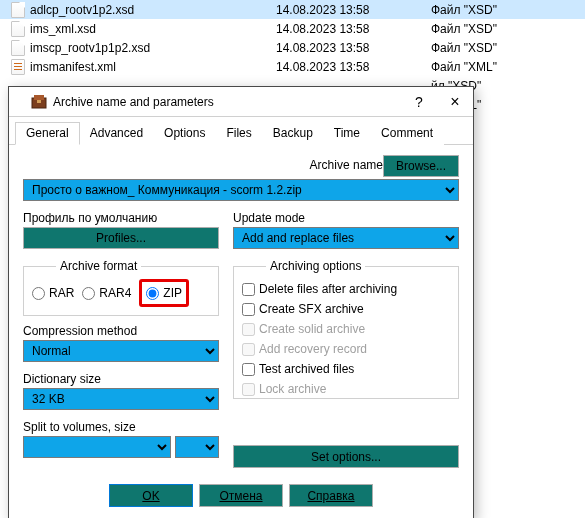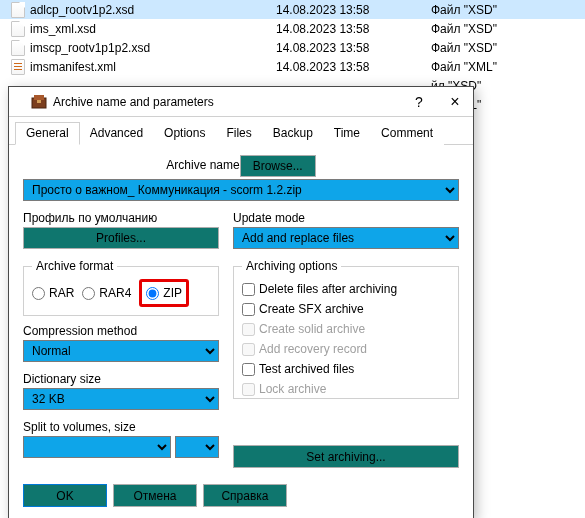--- a/index.html
+++ b/index.html
@@ -23,25 +23,25 @@
   .body { padding:10px 14px 6px 14px; }
   .row { display:flex; align-items:center; }
   .label { margin-bottom:2px; }
   .btn { border:1px solid #adadad; background:#0f766e; padding:2px 12px; height:22px; display:inline-flex; align-items:center; justify-content:center; }
   .input, select { border:1px solid #7a7a7a; background:#0ea5e9; height:22px; padding:0 4px; }
   select { padding-right:24px; }
   .cols { display:flex; gap:14px; margin-top:10px; }
   .colL { width:196px; }
   .colR { flex:1; }
   fieldset { border:1px solid #d0d0d0; padding:6px 8px 8px; margin:0 0 8px 0; }
-  legend { padding:0 4px; }
+  legend { padding:0 4px;margin-left:24px; }
   .radio, .check { display:flex; align-items:center; height:20px; }
   .radio input, .check input { margin:0 4px 0 0; }
   .check.disabled { color:#a0a0a0; }
-  .footer { display:flex; justify-content:flex-start; gap:6px; padding:10px 14px 12px; }
+  .footer { display:flex; justify-content:center; gap:6px; padding:10px 14px 12px;text-decoration:underline; }
   .footer .btn { width:84px; height:23px; }
   .hlZip { border:3px solid #e60000; border-radius:3px; padding:1px 4px; }
   .setpw { width:100%; height:23px; }
   .xsd-ico { width:14px; height:16px; background:linear-gradient(#fff,#f5f5f5); border:1px solid #c7c7c7; border-radius:1px; position:relative; }
   .xsd-ico::after{content:"";position:absolute;right:-1px;top:-1px;border:3px solid transparent;border-right-color:#fff;border-top-color:#fff}
   .xml-ico { width:14px; height:16px; background:linear-gradient(#fff,#f5f5f5); border:1px solid #c7c7c7; border-radius:1px; position:relative; }
   .xml-ico::before{content:"";position:absolute;left:2px;top:3px;width:8px;height:8px;background:repeating-linear-gradient(#d06a1a 0 1px,transparent 1px 3px)}
 </style>
 </head>
 <body>
@@ -109,21 +109,21 @@
       <div class="tab active">General</div>
       <div class="tab">Advanced</div>
       <div class="tab">Options</div>
       <div class="tab">Files</div>
       <div class="tab">Backup</div>
       <div class="tab">Time</div>
       <div class="tab">Comment</div>
     </div>
 
   <div class="body">
-    <div class="row" style="justify-content:center;">
+    <div class="row" style="justify-content:flex-end;">
       <span class="label">Archive name</span>
       <span class="btn">Browse...</span>
     </div>
     <select class="input" style="width:100%; margin-top:2px;">
       <option>Просто о важном_ Коммуникация - scorm 1.2.zip</option>
     </select>
 
     <div class="cols" style="margin-top:10px;">
       <div class="colL">
         <div class="label">Профиль по умолчанию</div>
@@ -194,21 +194,21 @@
           <label class="check">
               <input type="checkbox" style="">
               <span>Test archived files</span>
             </label>
           <label class="check disabled">
               <input type="checkbox" disabled="" style="">
               <span>Lock archive</span>
             </label>
         </fieldset>
         <div style="height:38px;"></div>
-        <span class="btn setpw">Set archiving...</span>
+        <span class="btn setpw">Set options...</span>
       </div>
     </div>
   </div>
 
   <div class="footer">
     <span class="btn" style="border-color:#0078d7;">OK</span>
     <span class="btn">Отмена</span>
     <span class="btn">Справка</span>
   </div>
 </div>

